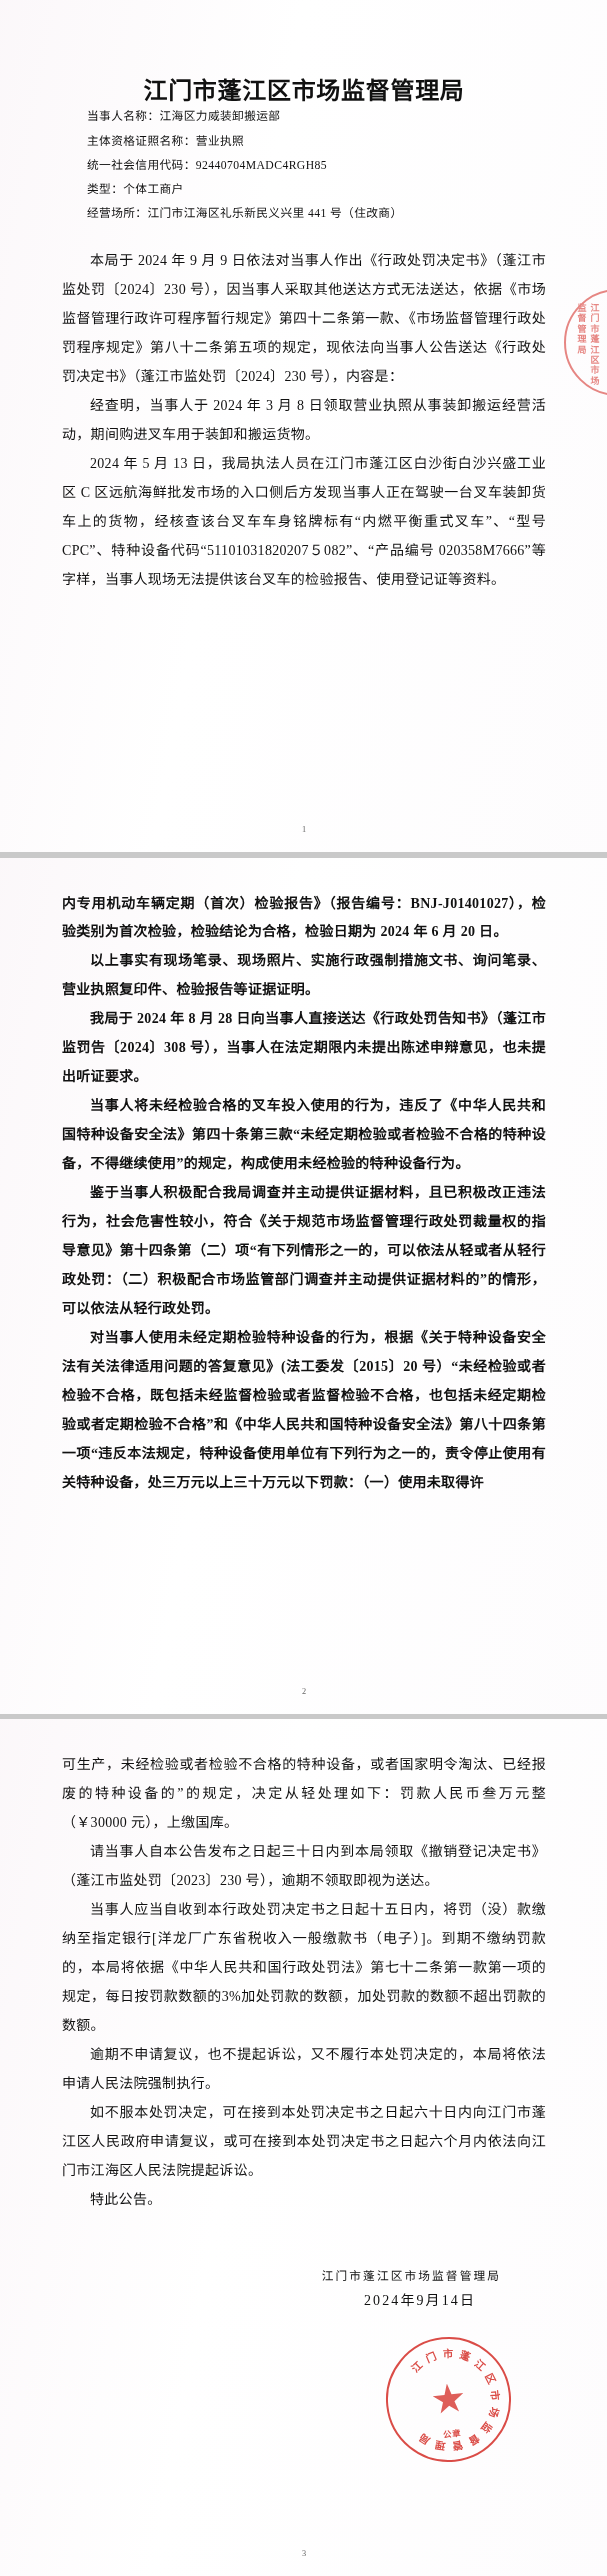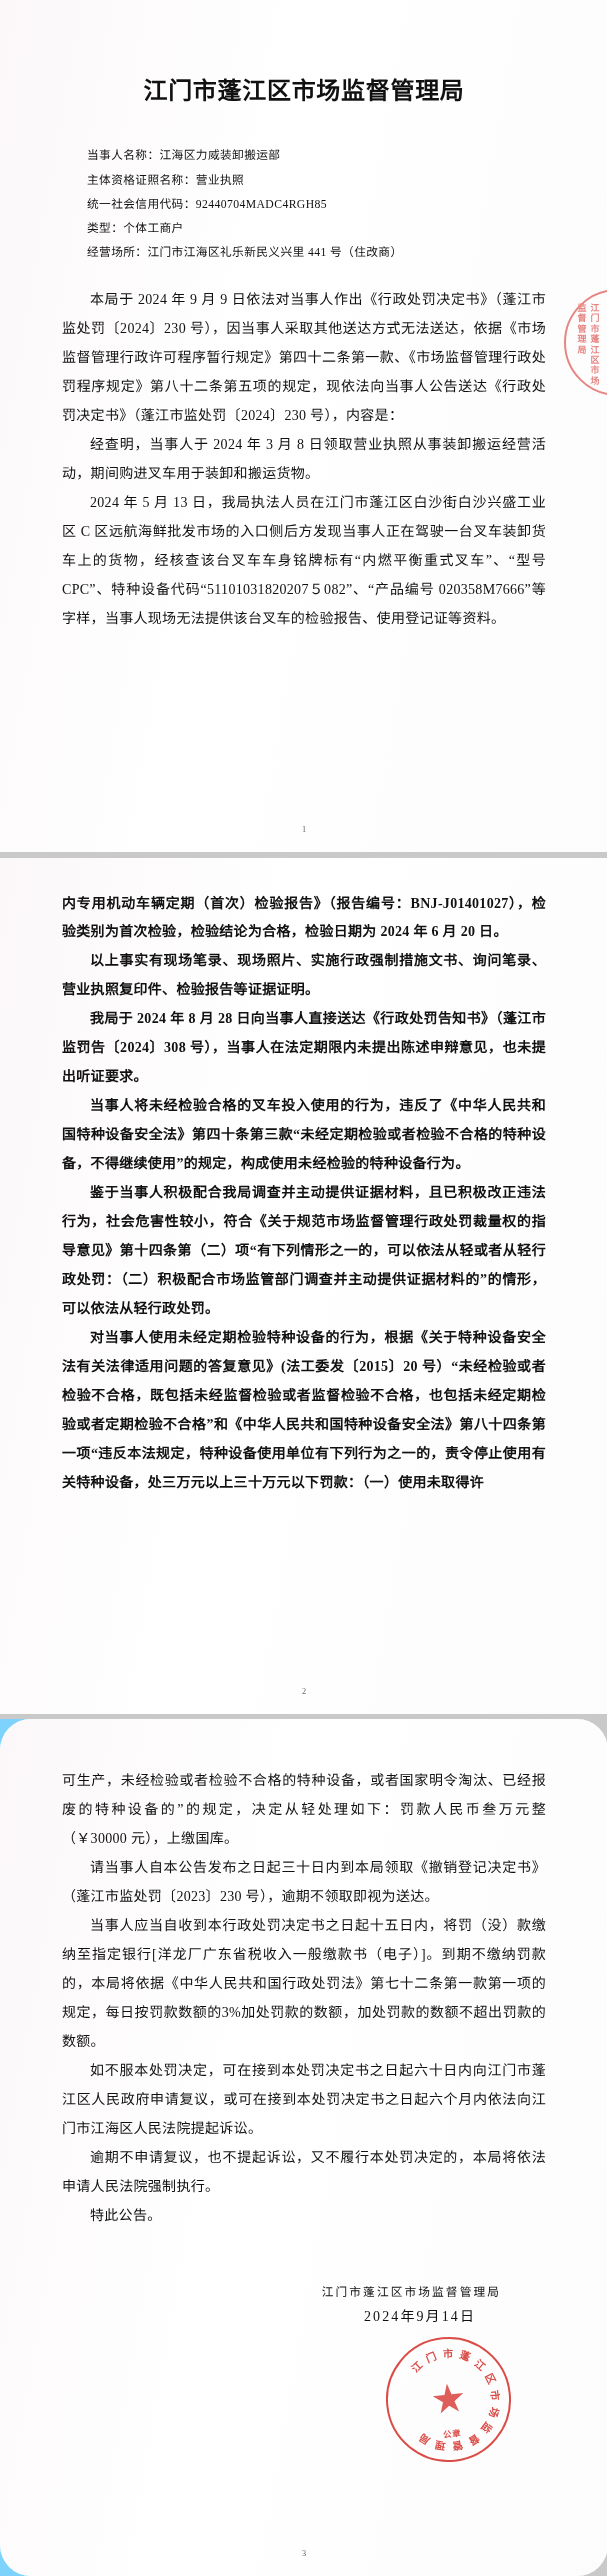--- a/index.html
+++ b/index.html
@@ -7,32 +7,32 @@
     padding: 0;
     background: #c9c9c9;
   }
   body {
     width: 608px;
     font-family: "Liberation Serif", "DejaVu Serif", serif;
   }
   .doc-root {
     width: 556px;
     position: relative;
-    background: #7dd3fc;
+    background: #fdba74;
   }
   .page {
     position: relative;
     background: #ffffff;
     width: 608px;
     box-sizing: border-box;
     overflow: hidden;
   }
   .page-1 { height: 852px; padding: 0 62px; }
   .page-2 { height: 856px; padding: 0 62px; }
-  .page-3 { height: 857px; padding: 16px 62px; border-radius: 31px; }
+  .page-3 { height: 857px; padding: 0 62px; }
   .page-gap { height: 5.5px; background: #c9c9c9; width: 608px; }
 
   
   .paper-tint {
     position: absolute;
     inset: 0;
     background:
       linear-gradient(100deg, rgba(250,245,248,0.75) 0%, rgba(255,255,255,0.2) 40%, rgba(252,250,252,0.6) 100%);
     pointer-events: none;
   }
@@ -51,21 +51,21 @@
   .doc-subtitle {
     text-align: center;
     font-weight: bold;
     font-size: 24px;
     letter-spacing: 9.6px;
     color: #111;
     margin-top: 1.4px;
     padding-left: 9.6px;
   }
 
-  .meta-block { margin-top: 39px; }
+  .meta-block { }
   .meta-line {
     font-size: 11.7px;
     line-height: 2.07;
     color: #111;
     letter-spacing: 0.4px;
     padding-left: 25px;
   }
   .para {
     font-size: 14px;
     line-height: 2.07;
@@ -230,22 +230,22 @@
   </div>
 
   <div class="page-gap"></div>
 
   <div class="page page-3">
     <div class="paper-tint"></div>
     <div class="content" style="padding-top:32px;">
       <p class="para noindent">可生产，未经检验或者检验不合格的特种设备，或者国家明令淘汰、已经报废的特种设备的”的规定，决定从轻处理如下：罚款人民币叁万元整（￥30000 元），上缴国库。</p>
       <p class="para">请当事人自本公告发布之日起三十日内到本局领取《撤销登记决定书》（蓬江市监处罚〔2023〕230 号），逾期不领取即视为送达。</p>
       <p class="para">当事人应当自收到本行政处罚决定书之日起十五日内，将罚（没）款缴纳至指定银行[洋龙厂广东省税收入一般缴款书（电子）]。到期不缴纳罚款的，本局将依据《中华人民共和国行政处罚法》第七十二条第一款第一项的规定，每日按罚款数额的3%加处罚款的数额，加处罚款的数额不超出罚款的数额。</p>
+      <p class="para">逾期不申请复议，也不提起诉讼，又不履行本处罚决定的，本局将依法申请人民法院强制执行。</p>
       <p class="para">如不服本处罚决定，可在接到本处罚决定书之日起六十日内向江门市蓬江区人民政府申请复议，或可在接到本处罚决定书之日起六个月内依法向江门市江海区人民法院提起诉讼。</p>
-      <p class="para">逾期不申请复议，也不提起诉讼，又不履行本处罚决定的，本局将依法申请人民法院强制执行。</p>
       <p class="para">特此公告。</p>
 
       <div class="sign-block">
         <div class="sign-line">江门市蓬江区市场监督管理局</div>
         <div class="sign-date">2024年9月14日</div>
       </div>
     </div>
 
     <div class="page-num">3</div>
   </div>

